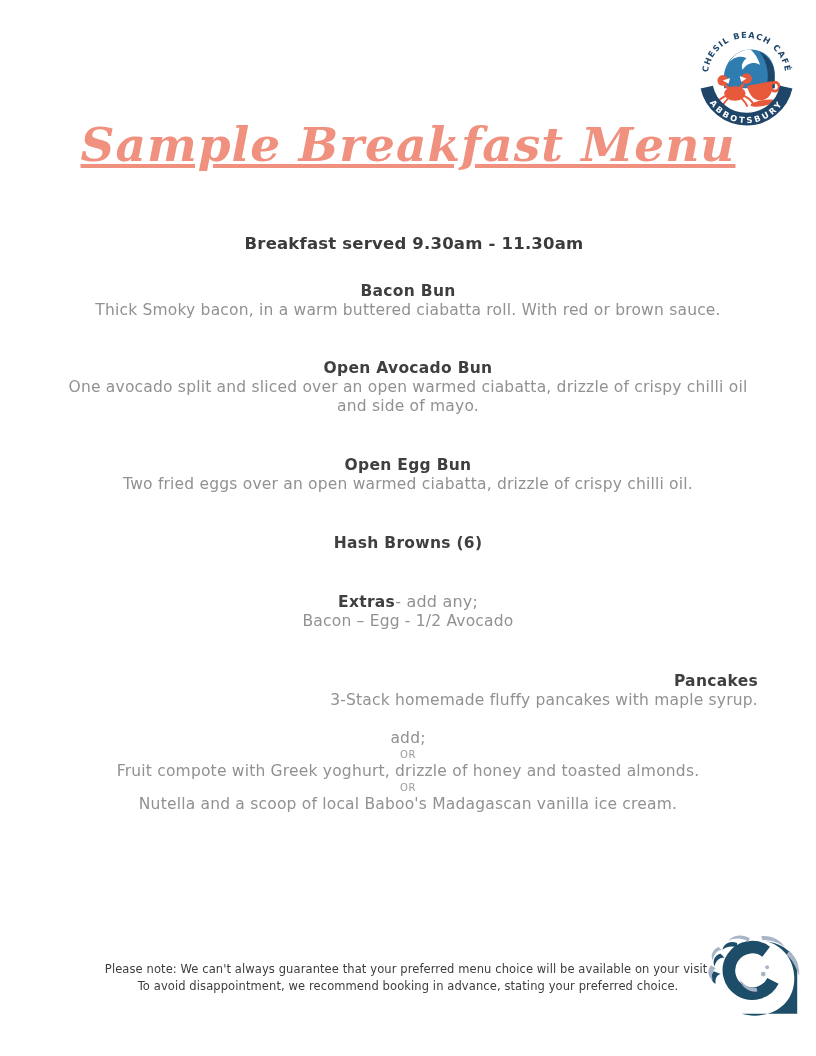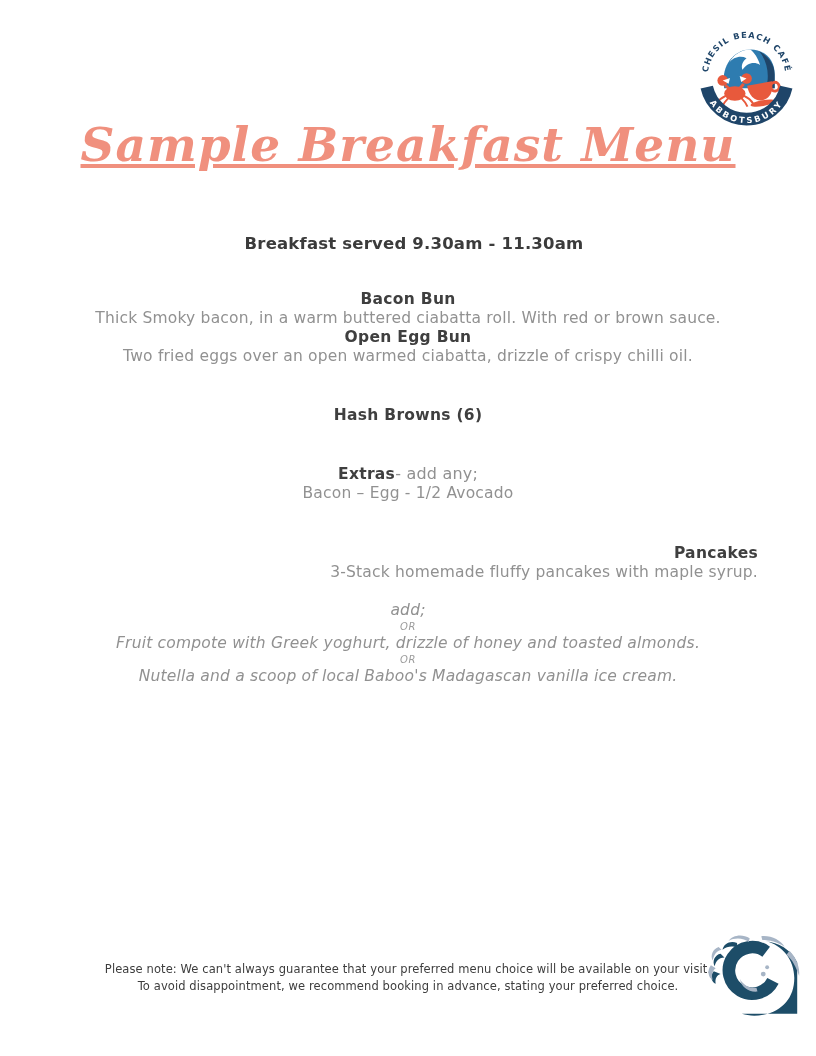--- a/index.html
+++ b/index.html
@@ -28,27 +28,27 @@
   
   .content { width:700px; margin:0 auto; text-align:center; }
   .item-name {
     margin:0; font-size:15.5px; line-height:19px; font-weight:700;
     letter-spacing:0.3px; color:#3f3f3f;
   }
   .item-desc {
     margin:0; font-size:15.5px; line-height:19px; font-weight:400;
     letter-spacing:0.2px; color:#919191;
   }
-  .sec-bacon    { margin-top:36px; }
+  .sec-bacon    { margin-top:28px; }
   .sec-avocado  { margin-top:39px; }
-  .sec-egg      { }
+  .sec-egg      { margin-top:40px; }
   .sec-hash     { margin-top:40px; }
   .sec-extras   { margin-top:39px; }
   .sec-pancakes { margin-top:41px;text-align:right; }
-  .add-block    { margin-top:19px;font-style:italic; }
+  .add-block    { margin-top:19px; }
   .inline-name  { font-size:15.5px; line-height:19px; font-weight:700; letter-spacing:0.3px; color:#3f3f3f; }
   .inline-desc  { font-size:16px; line-height:19px; font-weight:400; letter-spacing:0.2px; color:#919191; }
   .or { margin:0; font-size:10px; line-height:14px; letter-spacing:0.5px; color:#9c9c9c; }
 
   
   .footer {
     position:absolute; top:961px; left:0; width:816px; text-align:center;
     font-size:11.5px; line-height:17px; color:#3d3d3d; letter-spacing:0.1px;
   }
 
@@ -112,20 +112,24 @@
 
   <div class="subtitle">Breakfast served 9.30am - 11.30am</div>
 
   <div class="content">
 
     <section class="sec-bacon">
       <h2 class="item-name">Bacon Bun</h2>
       <p class="item-desc">Thick Smoky bacon, in a warm buttered ciabatta roll. With red or brown sauce.</p>
     </section>
 
+    <section class="sec-avocado">
+      <h2 class="item-name">Open Avocado Bun</h2>
+      <p class="item-desc">One avocado split and sliced over an open warmed ciabatta, drizzle of crispy chilli oil and side of mayo.</p>
+    </section>
 
     <section class="sec-egg">
       <h2 class="item-name">Open Egg Bun</h2>
       <p class="item-desc">Two fried eggs over an open warmed ciabatta, drizzle of crispy chilli oil.</p>
     </section>
 
     <section class="sec-hash">
       <h2 class="item-name">Hash Browns (6)</h2>
     </section>
 

